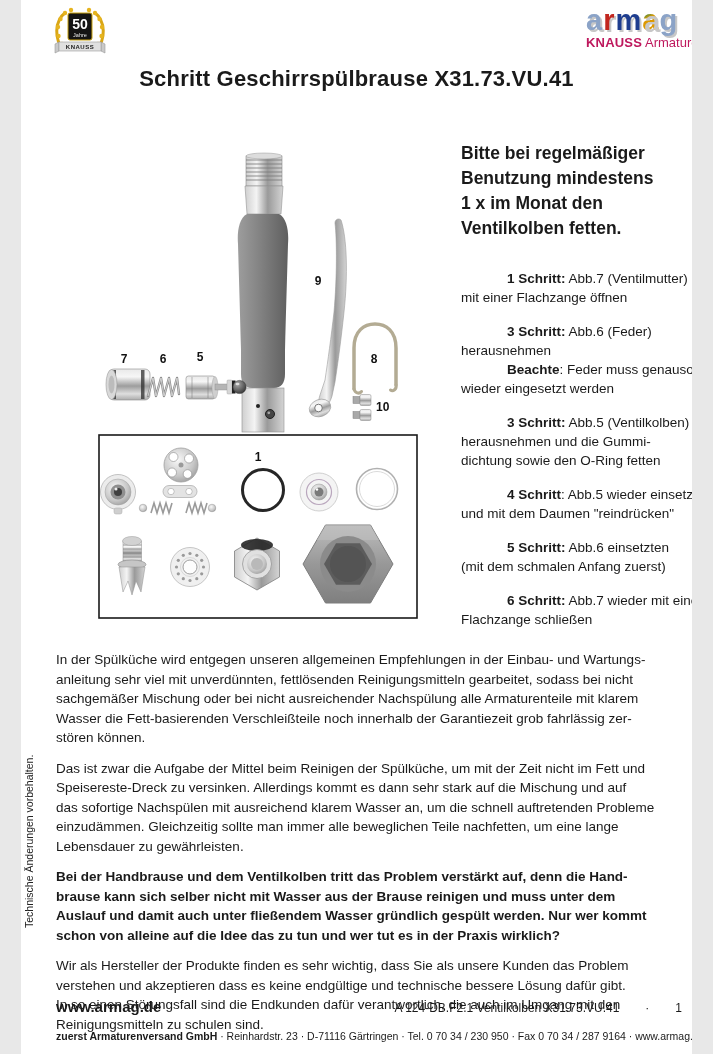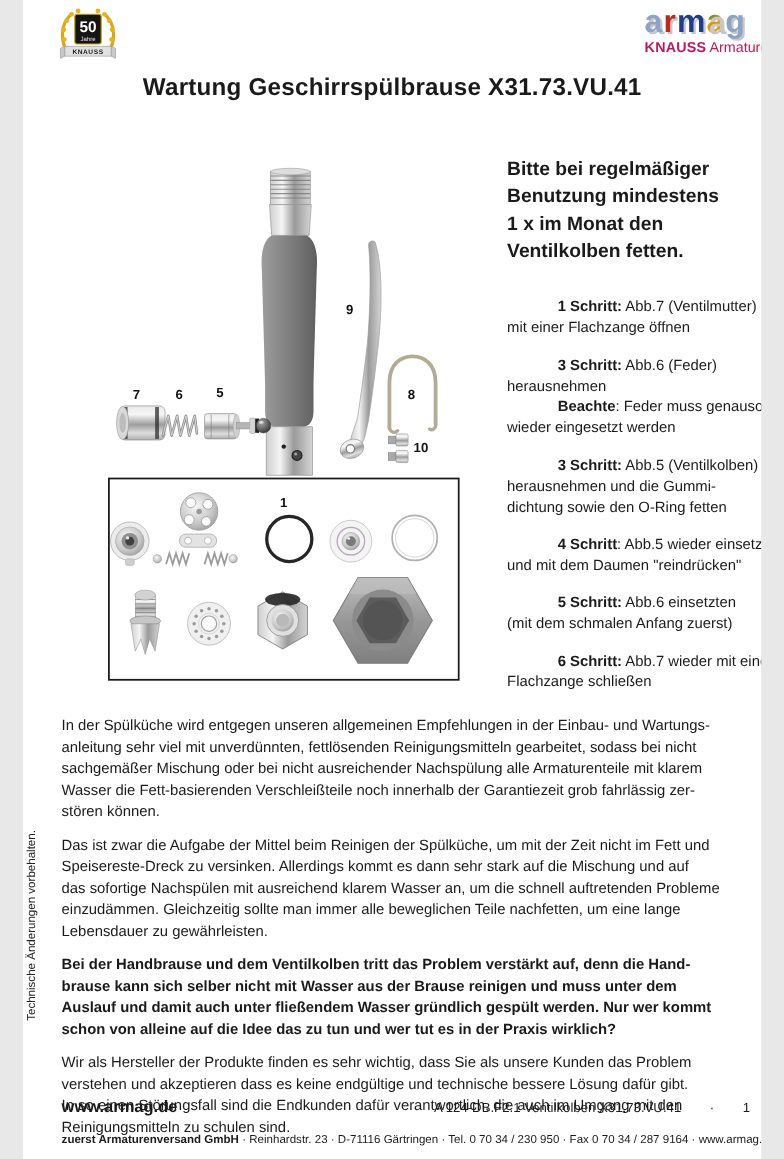--- a/index.html
+++ b/index.html
@@ -84,21 +84,21 @@
     </svg>
   </div>
 
   <div class="logo-block">
     <div class="logo-word"><span style="color: rgb(139, 163, 199);">a</span><span style="color: rgb(194, 39, 31);">r</span><span style="color: rgb(30, 61, 143);">m</span><span class="clip" style="background-image: linear-gradient(155deg, rgb(74, 140, 63) 0%, rgb(74, 140, 63) 30%, rgb(221, 153, 0) 42%, rgb(221, 153, 0) 100%);">a</span><span style="color: rgb(139, 163, 199);">g</span></div>
     <div class="logo-sub">
       <span class="b">KNAUSS</span><span> Armaturen</span>
     </div>
   </div>
 
-  <div class="doc-title">Wartung Geschirrspülbrause X31.73.VU.41</div>
+  <div class="doc-title">Schritt Geschirrspülbrause X31.73.VU.41</div>
 
   <div class="side-note">Technische Änderungen vorbehalten.</div>
 
   <div class="figure">
     <svg width="360" height="495" viewBox="0 0 360 495">
       <defs>
         <linearGradient id="chromeH" x1="0" y1="0" x2="0" y2="1">
           <stop offset="0" stop-color="#e9e9e9"></stop>
             <stop offset="0.25" stop-color="#f6f6f6"></stop>
           <stop offset="0.55" stop-color="#9d9d9d"></stop>

